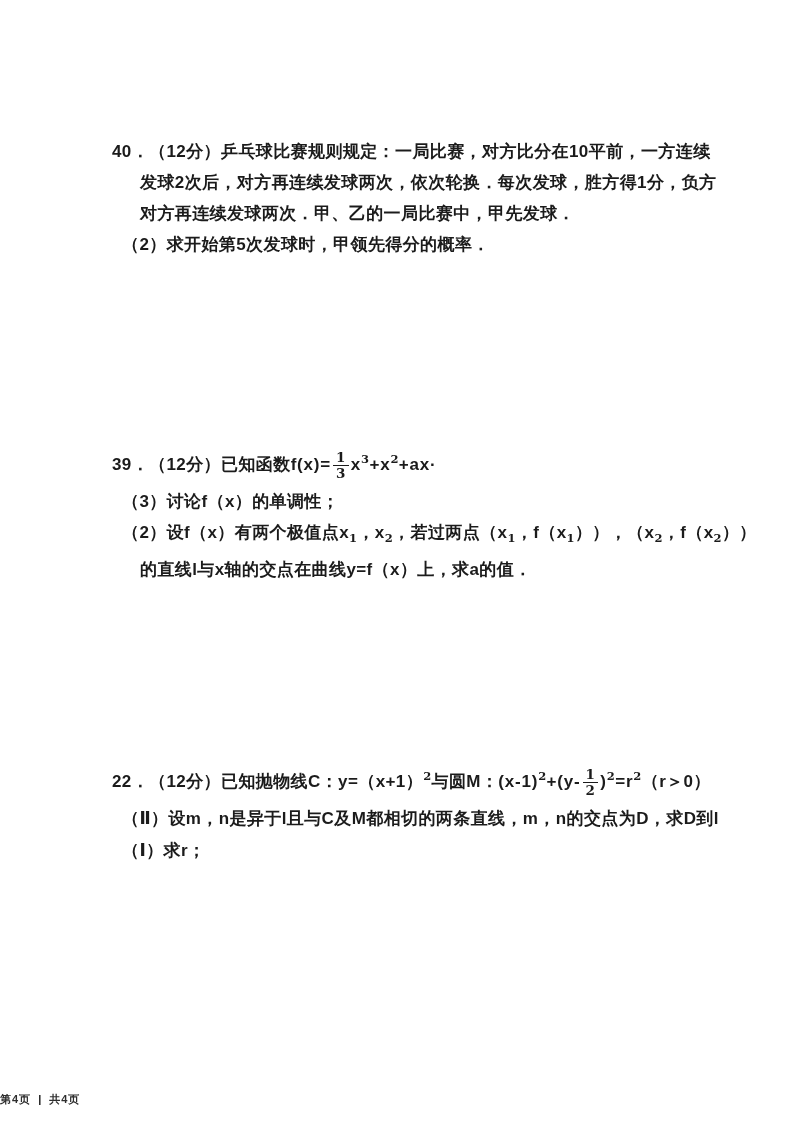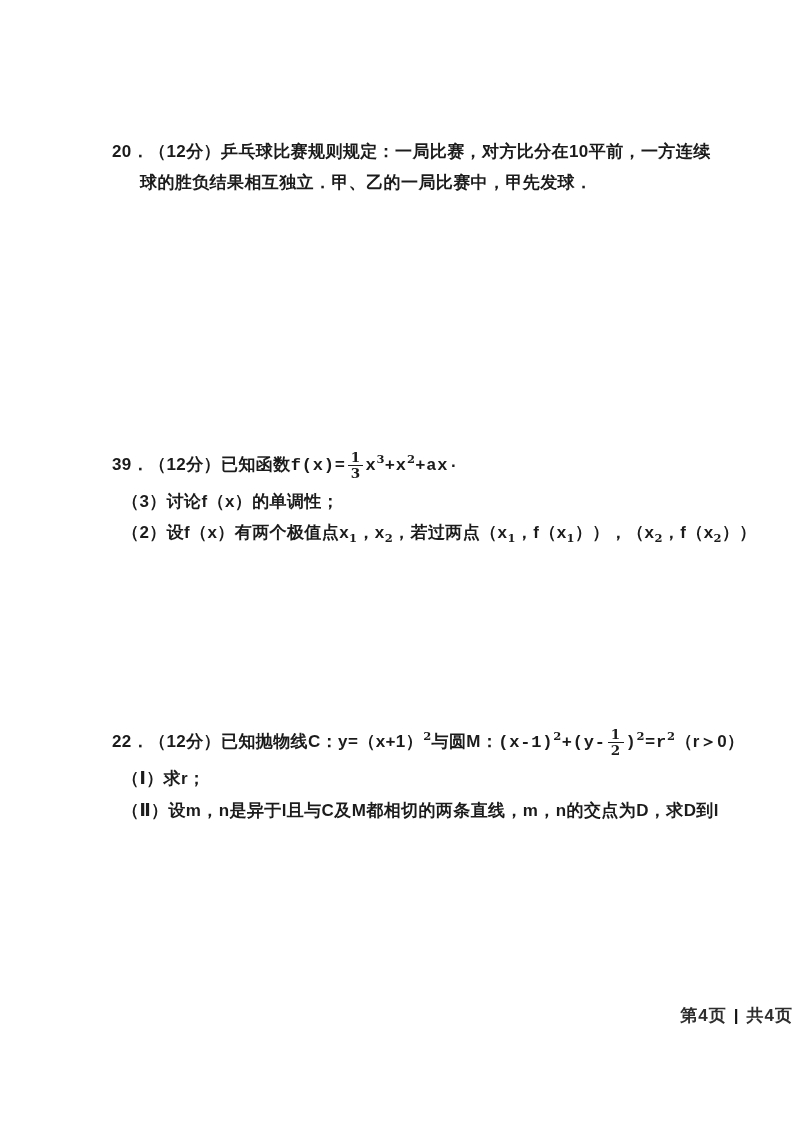--- a/index.html
+++ b/index.html
@@ -10,29 +10,29 @@
     font-family:"Liberation Sans","DejaVu Sans",sans-serif;
     color:#1b1b1b;
     font-weight:600;
     font-size:17px;
     letter-spacing:0.4px;
     overflow:hidden;
   }
   .q{position:absolute;left:112px;right:40px;}
   #q20{top:136px;}
   #q21{top:440px;}
-  #q22{top:716px;}
+  #q22{top:756px;}
   .line{line-height:31px;white-space:nowrap;}
   #q22 .line{line-height:32px;}
   .line.tall{padding:4px 0;}
   .ind-wrap{padding-left:28px;}
   .ind-subq{padding-left:10px;}
   .seg{display:inline;}
   .math{
-    font-family:Liberation Mono, monospace;
+    font-family:Liberation Sans, sans-serif;
     letter-spacing:0.8px;
   }
   .sup{
     font-size:11.5px;
     vertical-align:7px;
     font-family:"DejaVu Serif","Liberation Serif",serif;
   }
   .sub{
     font-size:11.5px;
     vertical-align:-4px;
@@ -46,49 +46,52 @@
     font-size:13.5px;
     line-height:1.15;
     margin:0 2px;
     font-family:"DejaVu Serif","Liberation Serif",serif;
     font-weight:600;
   }
   .frac .num{padding:0 3px;border-bottom:1.6px solid #1b1b1b;}
   .frac .den{padding:0 3px;}
   .footer{
     position:absolute;
-    top:1004px;left:0;width:100%;
-    text-align:right;
-    font-size:17px;
+    top:1092px;left:0;width:100%;
+    text-align:left;
+    font-size:11px;
     color:#2e2e2e;
     letter-spacing:1px;
   }
   .footer .sep{margin:0 7px;font-weight:700;color:#111;}
 </style>
 </head>
 <body>
 
 <div class="page">
   <section class="q" id="q20">
-      <div class="line ind-num"><span class="seg">20．（12分）乒乓球比赛规则规定：一局比赛，对方比分在10平前，一方连续</span></div>
-      <div class="line ind-wrap"><span class="seg">球的胜负结果相互独立．甲、乙的一局比赛中，甲先发球．</span></div>
+      <div class="line ind-num"><span class="seg">40．（12分）乒乓球比赛规则规定：一局比赛，对方比分在10平前，一方连续</span></div>
+      <div class="line ind-wrap"><span class="seg">发球2次后，对方再连续发球两次，依次轮换．每次发球，胜方得1分，负方</span></div>
+      <div class="line ind-wrap"><span class="seg">对方再连续发球两次．甲、乙的一局比赛中，甲先发球．</span></div>
+      <div class="line ind-subq"><span class="seg">（2）求开始第5次发球时，甲领先得分的概率．</span></div>
     </section>
   <section class="q" id="q21">
       <div class="line ind-num tall"><span class="seg">39．（12分）已知函数</span><span class="seg math">f(x)=</span><span class="frac">
           <span class="num">1</span>
           <span class="den">3</span>
         </span><span class="seg math">x</span><span class="sup">3</span><span class="seg math">+x</span><span class="sup">2</span><span class="seg math">+ax·</span></div>
       <div class="line ind-subq"><span class="seg">（3）讨论f（x）的单调性；</span></div>
       <div class="line ind-subq"><span class="seg">（2）设f（x）有两个极值点x</span><span class="sub">1</span><span class="seg">，x</span><span class="sub">2</span><span class="seg">，若过两点（x</span><span class="sub">1</span><span class="seg">，f（x</span><span class="sub">1</span><span class="seg">）），（x</span><span class="sub">2</span><span class="seg">，f（x</span><span class="sub">2</span><span class="seg">））</span></div>
+      <div class="line ind-wrap"><span class="seg">的直线l与x轴的交点在曲线y=f（x）上，求a的值．</span></div>
     </section>
   <section class="q" id="q22">
       <div class="line ind-num tall"><span class="seg">22．（12分）已知抛物线C：y=（x+1）</span><span class="sup">2</span><span class="seg">与圆M：</span><span class="seg math">(x-1)</span><span class="sup">2</span><span class="seg math">+</span><span class="seg math">(y-</span><span class="frac">
           <span class="num">1</span>
           <span class="den">2</span>
         </span><span class="seg math">)</span><span class="sup">2</span><span class="seg math">=r</span><span class="sup">2</span><span class="seg">（r＞0）</span></div>
+      <div class="line ind-subq"><span class="seg">（Ⅱ）设m，n是异于l且与C及M都相切的两条直线，m，n的交点为D，求D到l</span></div>
       <div class="line ind-subq"><span class="seg">（Ⅰ）求r；</span></div>
-      <div class="line ind-subq"><span class="seg">（Ⅱ）设m，n是异于l且与C及M都相切的两条直线，m，n的交点为D，求D到l</span></div>
     </section>
 
   <div class="footer">
     <span>第4页</span><span class="sep">|</span><span>共4页</span>
   </div>
 </div>
 
 </body></html>

